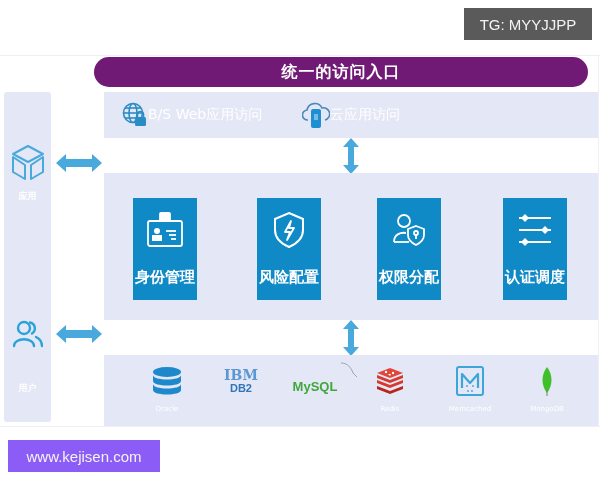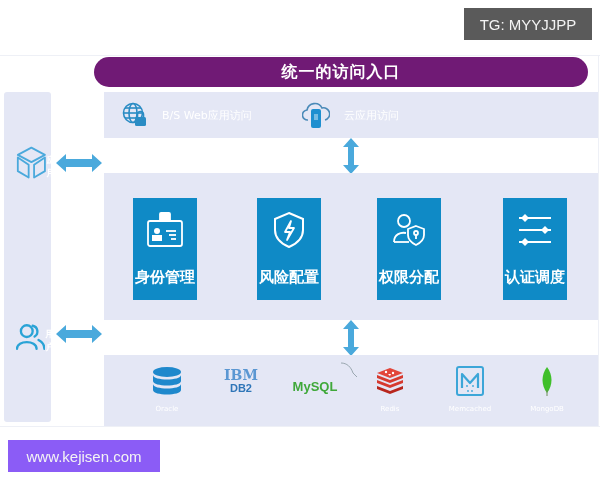--- a/index.html
+++ b/index.html
@@ -18,38 +18,38 @@
     }
 
     .frame-line { position: absolute; left: 0; top: 55px; width: 600px; height: 1px; background: #eef0f6; }
     .frame-line-r { position: absolute; left: 598px; top: 55px; width: 1px; height: 372px; background: #eef0f6; }
     .frame-line-b { position: absolute; left: 0; top: 426px; width: 600px; height: 1px; background: #eef0f6; }
 
     .left-panel {
       position: absolute; left: 4px; top: 92px; width: 47px; height: 330px;
       background: #e4e7f5; border-radius: 3px;
     }
-    .left-group { position: absolute; left: 12px; width: 47px; display: flex; flex-direction: row; align-items: center; }
+    .left-group { position: absolute; left: 0; width: 47px; display: flex; flex-direction: column; align-items: center; }
     .left-group .lbl { color: #ffffff; font-size: 9px; margin-top: 8px; font-weight: bold; }
 
     .h-arrow { position: absolute; left: 56px; width: 46px; height: 18px; }
 
     .title-bar {
       position: absolute; left: 94px; top: 57px; width: 494px; height: 30px;
       background: #701a75; border-radius: 15px; color: #ffffff;
       display: flex; align-items: center; justify-content: center;
       font-size: 16px; font-weight: bold; letter-spacing: 1px;
     }
 
     .access-band {
       position: absolute; left: 104px; top: 92px; width: 494px; height: 46px;
       background: #e4e7f5;
     }
     .access-item { position: absolute; top: 0; height: 46px; display: flex; align-items: center; }
-    .access-item .lbl { color: #ffffff; font-size: 11px; margin-left: 14px; }
+    .access-item .lbl { color: #ffffff; font-size: 14px; margin-left: 0; }
 
     .v-arrow { position: absolute; width: 16px; height: 36px; }
 
     .mgmt-band {
       position: absolute; left: 104px; top: 173px; width: 494px; height: 147px;
       background: #e4e7f5;
     }
     .mgmt-card {
       position: absolute; top: 25px; width: 64px; height: 102px;
       background: #0f8ac6; display: flex; flex-direction: column; align-items: center;
@@ -82,21 +82,21 @@
   <div class="left-group" style="top:52px;">
     <svg width="34" height="38" viewBox="0 0 34 38">
       <g fill="none" stroke="#4aa9dc" stroke-width="2" stroke-linejoin="round">
         <path d="M17 2 L32 10 L17 18 L2 10 Z"></path>
         <path d="M2 13 L2 28 L14 35 L14 21 Z"></path>
         <path d="M32 13 L32 28 L20 35 L20 21 Z"></path>
       </g>
     </svg>
     <span class="lbl">应用</span>
   </div>
-  <div class="left-group" style="top:228px;">
+  <div class="left-group" style="top:228px;gap:26px;">
     <svg width="30" height="28" viewBox="0 0 30 28">
       <g fill="none" stroke="#29a3d6" stroke-width="2.4" stroke-linecap="round">
         <circle cx="11" cy="8" r="6"></circle>
         <path d="M1 26 C1 17 21 17 21 26"></path>
         <path d="M17 2.5 A6 6 0 0 1 19 13.5"></path>
         <path d="M23 17 C27 19 29 22 29 26"></path>
       </g>
     </svg>
     <span class="lbl">用户</span>
   </div>

